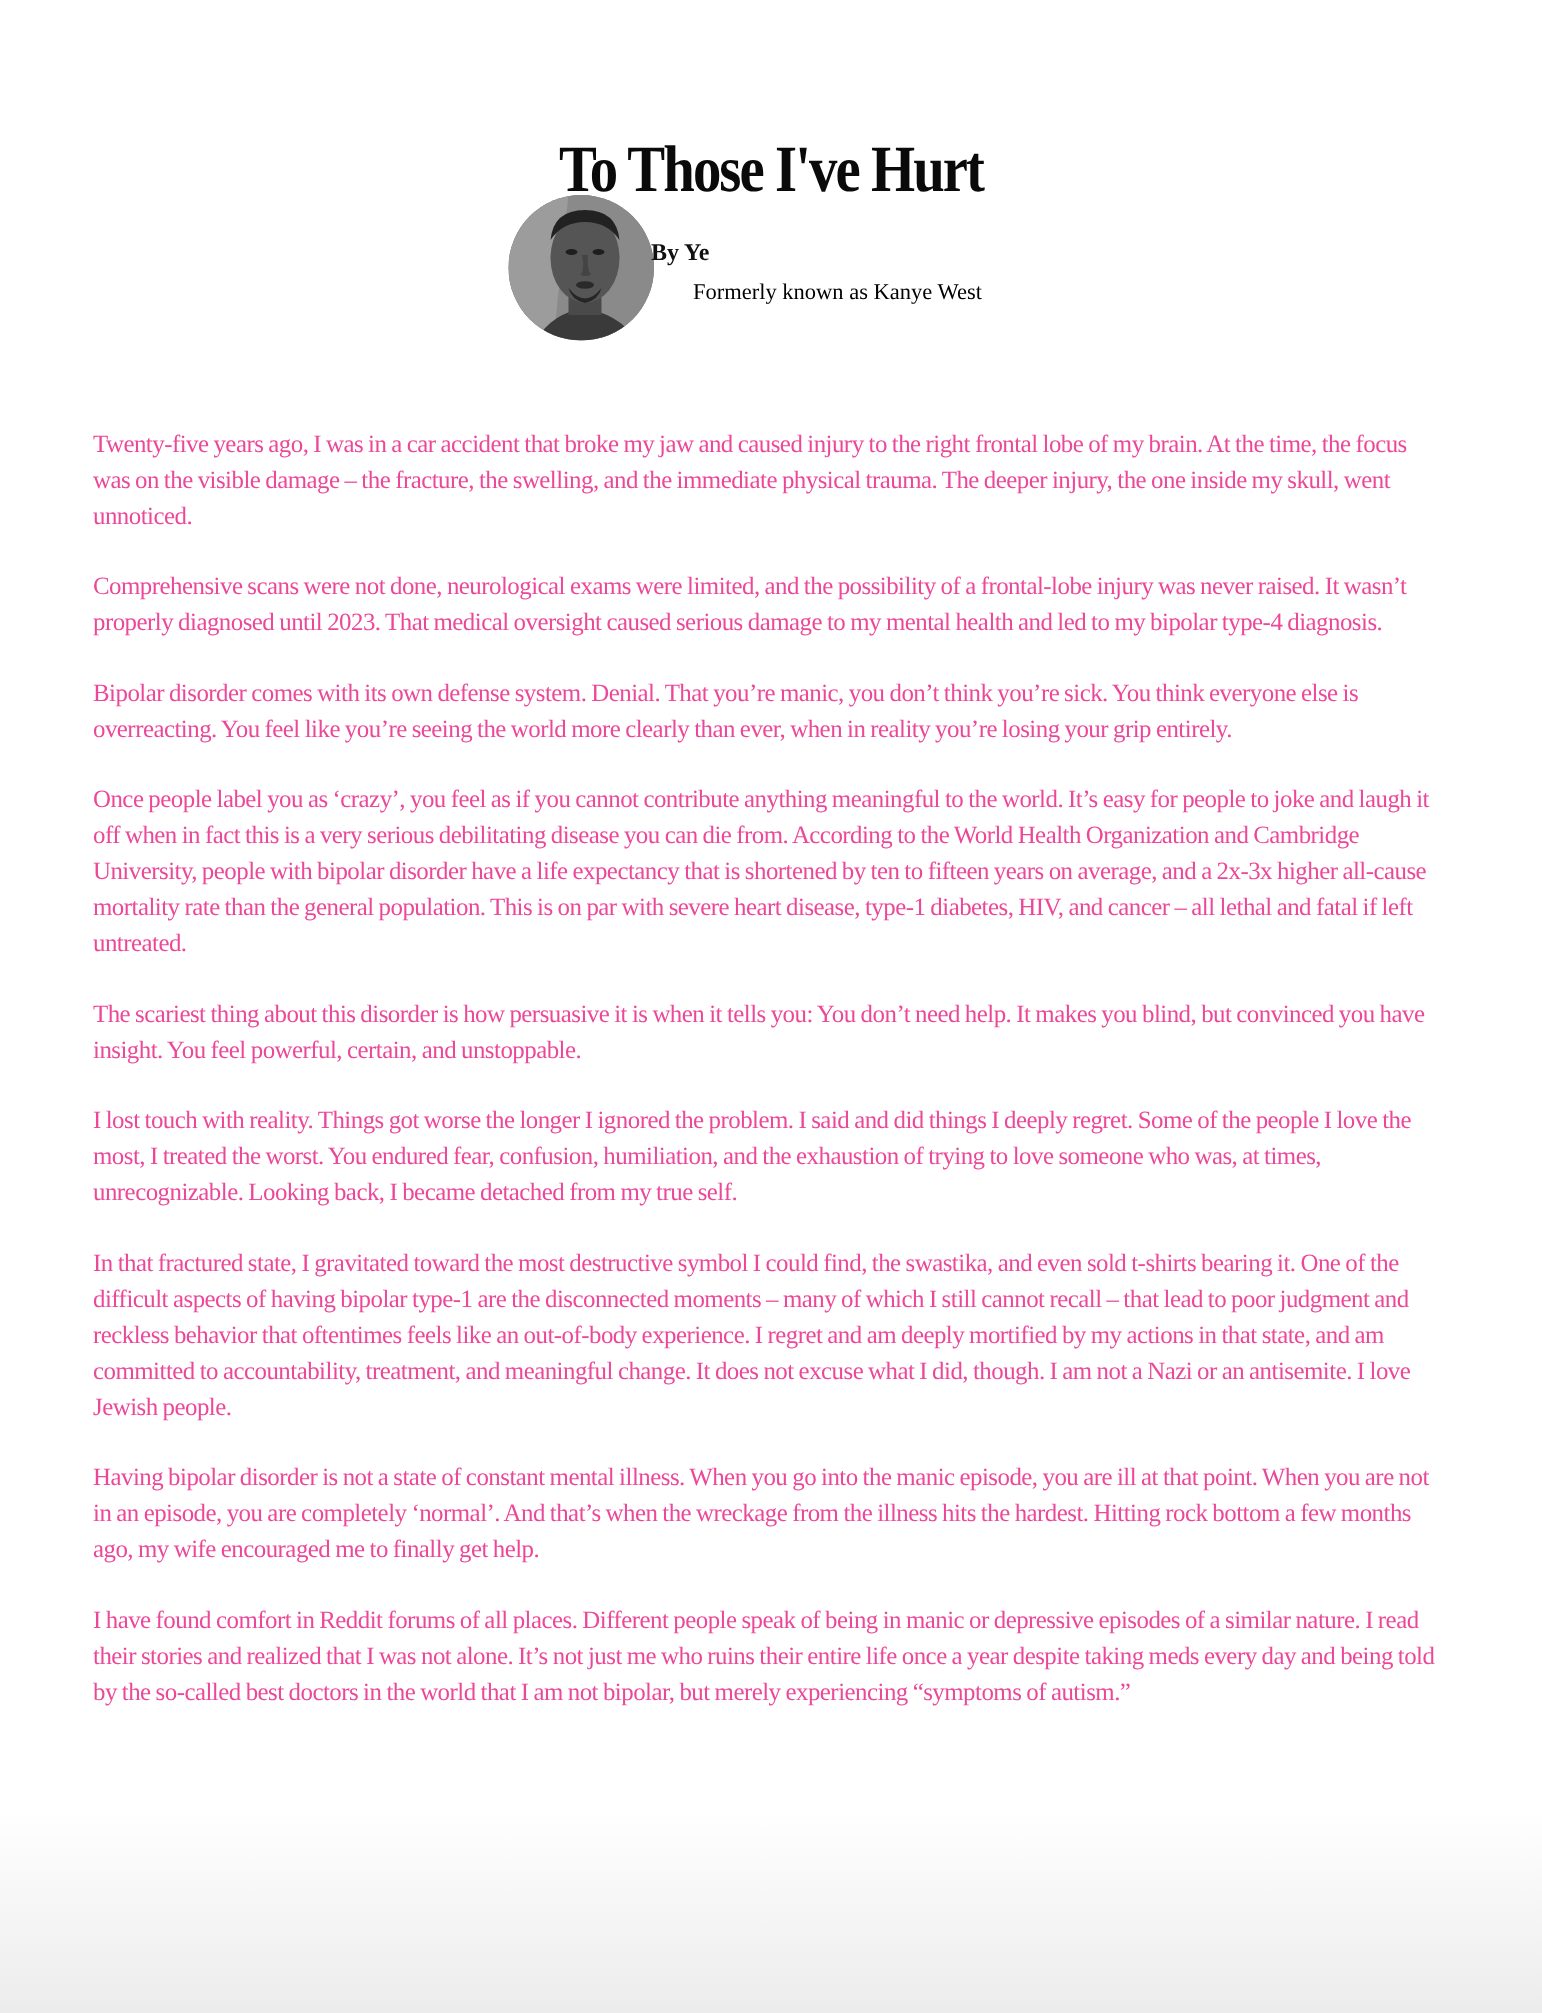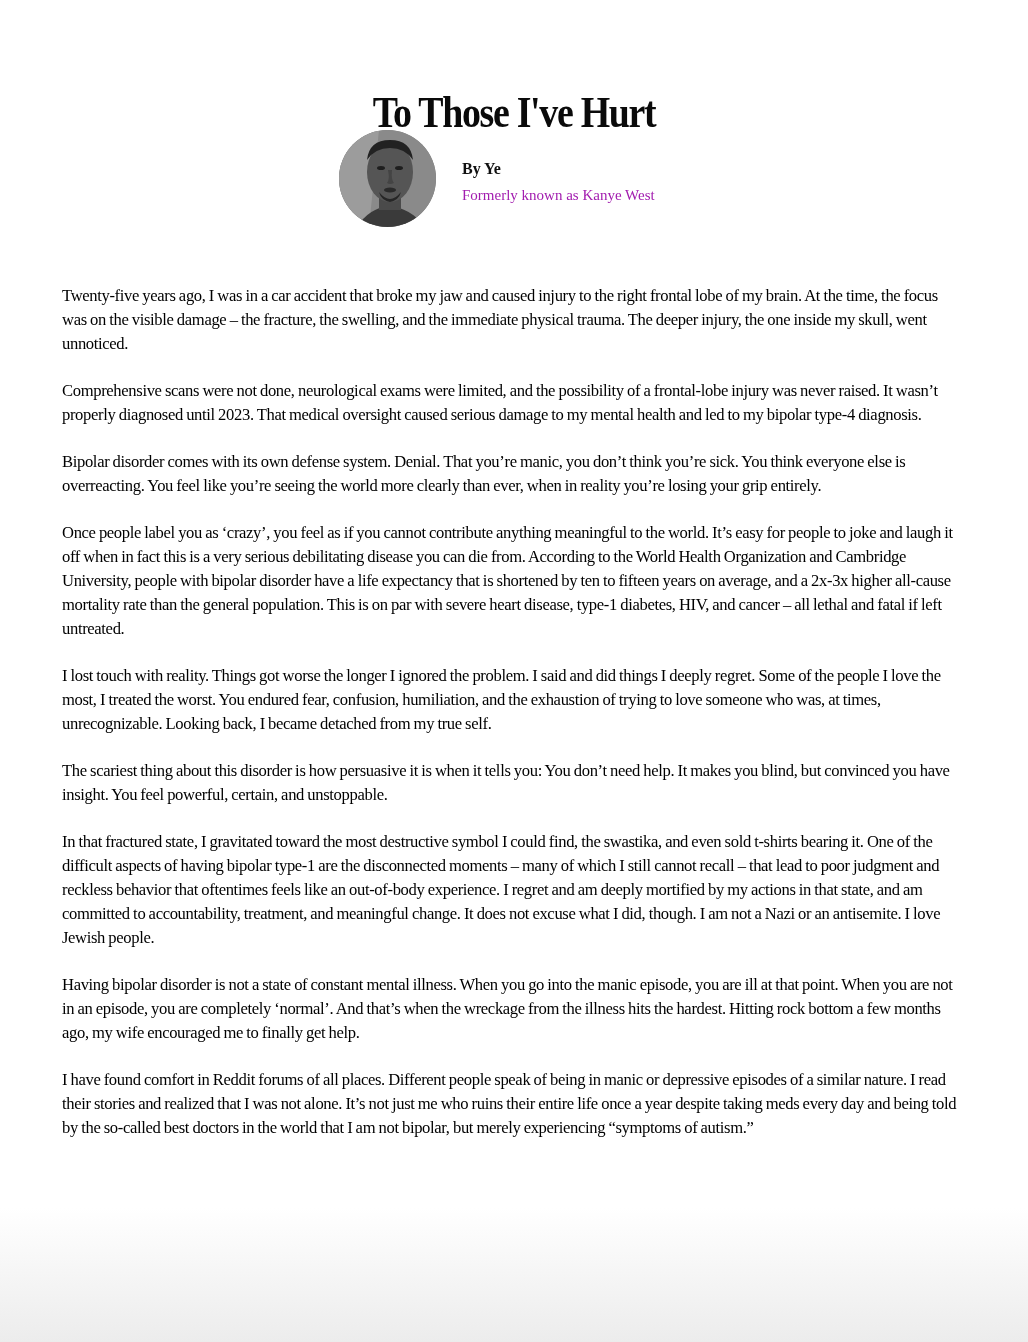--- a/index.html
+++ b/index.html
@@ -22,37 +22,37 @@
     color:#0a0a0a;
   }
   .portrait {
     position:absolute; left:339px; top:130px;
     width:97px; height:97px; border-radius:50%;
     overflow:hidden;
     background: radial-gradient(circle at 45% 40%, #9a9a9a 0%, #7a7a7a 60%, #5e5e5e 100%);
   }
   .portrait svg { display:block; }
   .byline-name {
-    position:absolute; left:462px; top:160px;
+    position:absolute; left:434px; top:160px;
     font-weight:bold; font-size:16px; color:#111;
   }
   .byline-sub {
     position:absolute; left:462px; top:187px;
-    font-size:15px; color:#a21caf;text-align:center;
+    font-size:15px; color:#000000;text-align:center;
   }
   .body-text {
     position:absolute; left:62px; top:284px; width:896px;
   }
   .body-text p {
     margin:0 0 23px 0;
     font-size:16.6px;
     line-height:24px;
     letter-spacing:-0.35px;
     word-spacing:-0.5px;
-    color:#000000;
+    color:#ec4899;
   }
 </style>
 </head>
 <body>
 
 <h1 class="title">To Those I've Hurt</h1>
 
 <div class="portrait">
   <svg width="97" height="97" viewBox="0 0 97 97">
     <rect x="0" y="0" width="97" height="97" fill="#8a8a8a"></rect>
@@ -78,18 +78,18 @@
 </div>
 
 <div class="byline-name">By Ye</div>
 <div class="byline-sub">Formerly known as Kanye West</div>
 
 <div class="body-text">
   <p>Twenty-five years ago, I was in a car accident that broke my jaw and caused injury to the right frontal lobe of my brain. At the time, the focus was on the visible damage – the fracture, the swelling, and the immediate physical trauma. The deeper injury, the one inside my skull, went unnoticed.</p>
   <p>Comprehensive scans were not done, neurological exams were limited, and the possibility of a frontal-lobe injury was never raised. It wasn’t properly diagnosed until 2023. That medical oversight caused serious damage to my mental health and led to my bipolar type-4 diagnosis.</p>
   <p>Bipolar disorder comes with its own defense system. Denial. That you’re manic, you don’t think you’re sick. You think everyone else is overreacting. You feel like you’re seeing the world more clearly than ever, when in reality you’re losing your grip entirely.</p>
   <p>Once people label you as ‘crazy’, you feel as if you cannot contribute anything meaningful to the world. It’s easy for people to joke and laugh it off when in fact this is a very serious debilitating disease you can die from. According to the World Health Organization and Cambridge University, people with bipolar disorder have a life expectancy that is shortened by ten to fifteen years on average, and a 2x-3x higher all-cause mortality rate than the general population.  This is on par with severe heart disease, type-1 diabetes, HIV, and cancer – all lethal and fatal if left untreated.</p>
+  <p>The scariest thing about this disorder is how persuasive it is when it tells you: You don’t need help. It makes you blind, but convinced you have insight. You feel powerful, certain, and unstoppable.</p>
   <p>I lost touch with reality. Things got worse the longer I ignored the problem. I said and did things I deeply regret. Some of the people I love the most, I treated the worst. You endured fear, confusion, humiliation, and the exhaustion of trying to love someone who was, at times, unrecognizable. Looking back, I became detached from my true self.</p>
-  <p>The scariest thing about this disorder is how persuasive it is when it tells you: You don’t need help. It makes you blind, but convinced you have insight. You feel powerful, certain, and unstoppable.</p>
   <p>In that fractured state, I gravitated toward the most destructive symbol I could find, the swastika, and even sold t-shirts bearing it. One of the difficult aspects of having bipolar type-1 are the disconnected moments – many of which I still cannot recall – that lead to poor judgment and reckless behavior that oftentimes feels like an out-of-body experience. I regret and am deeply mortified by my actions in that state, and am committed to accountability, treatment, and meaningful change. It does not excuse what I did, though. I am not a Nazi or an antisemite. I love Jewish people.</p>
   <p>Having bipolar disorder is not a state of constant mental illness. When you go into the manic episode, you are ill at that point. When you are not in an episode, you are completely ‘normal’. And that’s when the wreckage from the illness hits the hardest. Hitting rock bottom a few months ago, my wife encouraged me to finally get help.</p>
   <p>I have found comfort in Reddit forums of all places. Different people speak of being in manic or depressive episodes of a similar nature. I read their stories and realized that I was not alone. It’s not just me who ruins their entire life once a year despite taking meds every day and being told by the so-called best doctors in the world that I am not bipolar, but merely experiencing “symptoms of autism.”</p>
 </div>
 
 </body></html>

